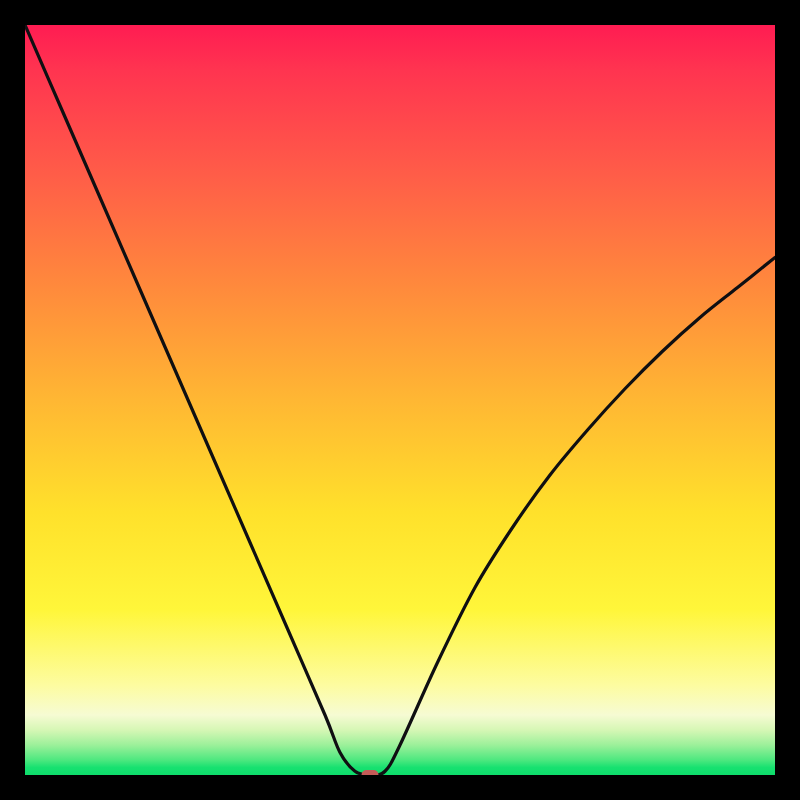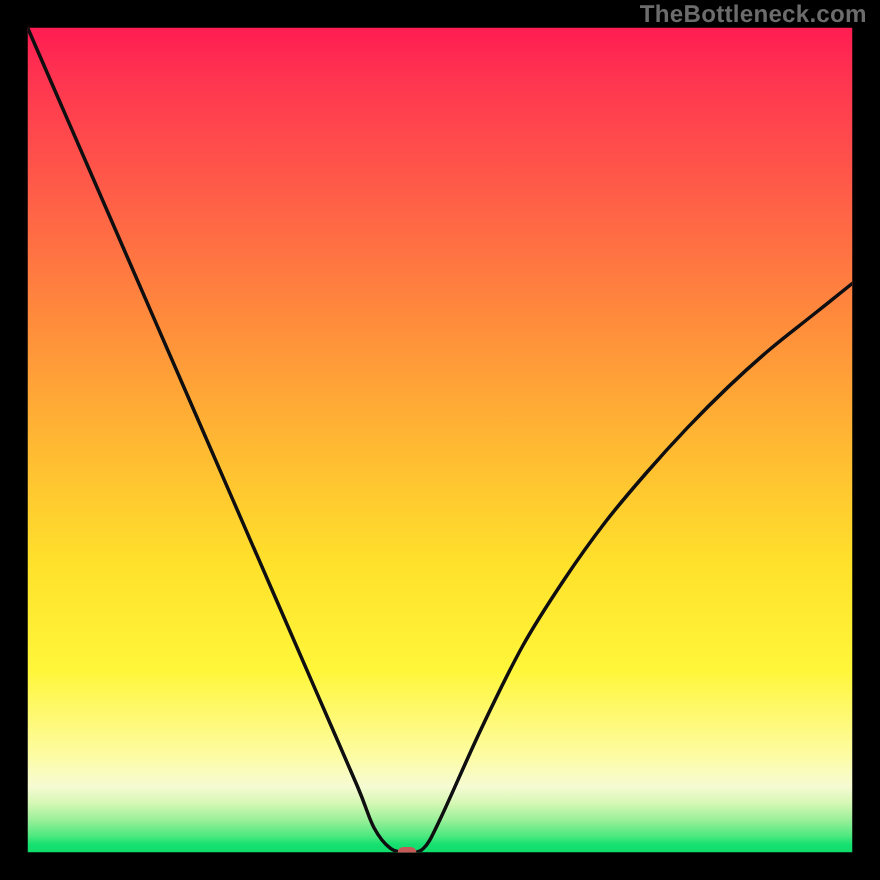--- a/index.html
+++ b/index.html
@@ -75,21 +75,20 @@
     height: 10px;
     border-radius: 5px;
     background: #c55b58; 
     transform: translate(-50%, -50%);
   }
 </style>
 </head>
 <body>
 
 <div class="frame">
-  <div class="watermark">TheBottleneck.com</div>
   <div class="plot">
     <div class="gradient"></div>
     <svg class="curve" viewBox="0 0 750 750" preserveAspectRatio="none">
       <path id="curve-path" fill="none" stroke="#0f0f12" stroke-width="3.2" stroke-linecap="round" d="M 0.00 0.00 C 6.25 14.38, 25.00 57.50, 37.50 86.25 C 50.00 115.00, 62.50 143.75, 75.00 172.50 C 87.50 201.25, 100.00 230.00, 112.50 258.75 C 125.00 287.50, 137.50 316.25, 150.00 345.00 C 162.50 373.75, 175.00 402.50, 187.50 431.25 C 200.00 460.00, 212.50 488.75, 225.00 517.50 C 237.50 546.25, 250.00 575.00, 262.50 603.75 C 275.00 632.50, 291.25 669.38, 300.00 690.00 C 308.75 710.63, 310.00 718.13, 315.00 727.50 C 320.00 736.88, 325.00 742.50, 330.00 746.25 C 335.00 750.00, 340.00 750.00, 345.00 750.00 C 350.00 750.00, 355.00 751.25, 360.00 746.25 C 365.00 741.25, 366.25 738.13, 375.00 720.00 C 383.75 701.88, 400.00 663.75, 412.50 637.50 C 425.00 611.25, 437.50 585.00, 450.00 562.50 C 462.50 540.00, 475.00 521.25, 487.50 502.50 C 500.00 483.75, 512.50 466.25, 525.00 450.00 C 537.50 433.75, 550.00 419.38, 562.50 405.00 C 575.00 390.63, 587.50 376.88, 600.00 363.75 C 612.50 350.63, 625.00 338.13, 637.50 326.25 C 650.00 314.38, 662.50 303.13, 675.00 292.50 C 687.50 281.88, 700.00 272.50, 712.50 262.50 C 725.00 252.50, 743.75 237.50, 750.00 232.50"></path>
     </svg>
     <div id="marker" class="marker" style="left: 345px; top: 750px; background: rgb(197, 91, 88);"></div>
   </div>
 </div>
 
 </body></html>

